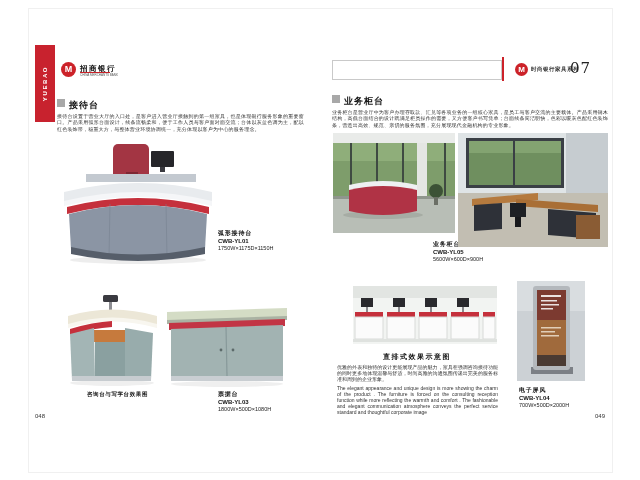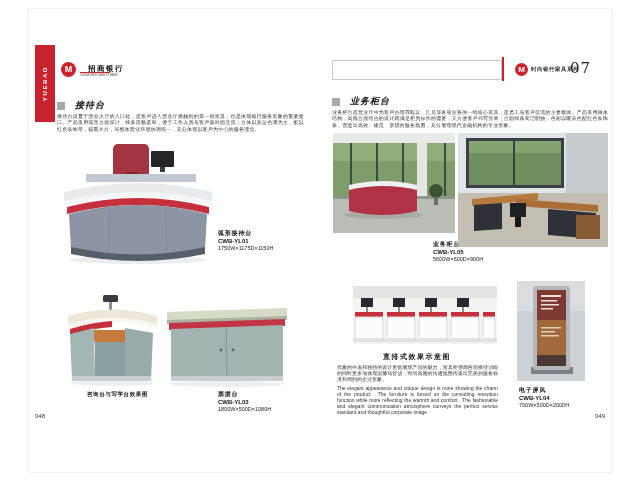--- a/index.html
+++ b/index.html
@@ -9,33 +9,33 @@
   .spread{left:28px;top:8px;width:583px;height:463px;border:1px solid #f0f0f0;}
   
   .sidebar{left:35px;top:45px;width:20px;height:77px;background:#c8222e;}
   .sidebar-text{left:35px;top:122px;width:77px;height:20px;transform:rotate(-90deg);
       transform-origin:0 0;color:#ffffff;font-size:6px;letter-spacing:1.6px;
       text-align:center;line-height:20px;font-weight:bold;}
   
   .logo-circle{width:15px;height:15px;border-radius:50%;background:#cc2229;color:#fff;
       font-weight:bold;font-size:9px;line-height:15px;text-align:center;}
   .logo-main{left:61px;top:62px;}
-  .logo-cn{left:88px;top:64px;font-size:7.5px;font-weight:bold;letter-spacing:1.5px;color:#111;}
+  .logo-cn{left:80px;top:64px;font-size:7.5px;font-weight:bold;letter-spacing:1.5px;color:#111;}
   .logo-sub{left:80px;top:73px;font-size:6px;color:#555;transform:scale(0.5);transform-origin:0 0;white-space:nowrap;}
   .logo-rule{left:80px;top:71.5px;width:30px;height:1px;background:#cc2229;}
   
   .hdr-box{left:332px;top:60px;width:168px;height:18px;background:#fff;border:1px solid #c9c9c9;}
   .hdr-redline{left:502px;top:57px;width:2px;height:24px;background:#cc2229;}
   .hdr-logo{left:515px;top:63px;width:13px;height:13px;border-radius:50%;background:#cc2229;
       color:#fff;font-weight:bold;font-size:8px;line-height:13px;text-align:center;}
   .hdr-series{left:531px;top:66px;font-size:5.5px;font-weight:bold;color:#333;letter-spacing:.5px;}
   .hdr-pageno{left:570px;top:59px;font-family:"DejaVu Serif","Liberation Serif",serif;
       font-size:15px;color:#222;letter-spacing:1px;}
   
-  .sec{display:flex;align-items:center;gap:10px;font-style:italic;}
+  .sec{display:flex;align-items:flex-start;gap:4px;}
   .sec .bullet{width:8px;height:8px;background:#a8a8a8;display:inline-block;}
   .sec .t{font-size:9px;font-weight:bold;color:#111;letter-spacing:1px;}
   .sec-left{left:57px;top:99px;}
   .sec-right{left:332px;top:95px;}
   
   .para{font-size:5px;line-height:6.4px;color:#333;text-align:justify;letter-spacing:.2px;}
   .para-left{left:57px;top:113px;width:247px;}
   .para-right{left:332px;top:109px;width:276px;}
   
   .cap .n{font-size:6px;font-weight:bold;color:#111;letter-spacing:.8px;line-height:8px;}

